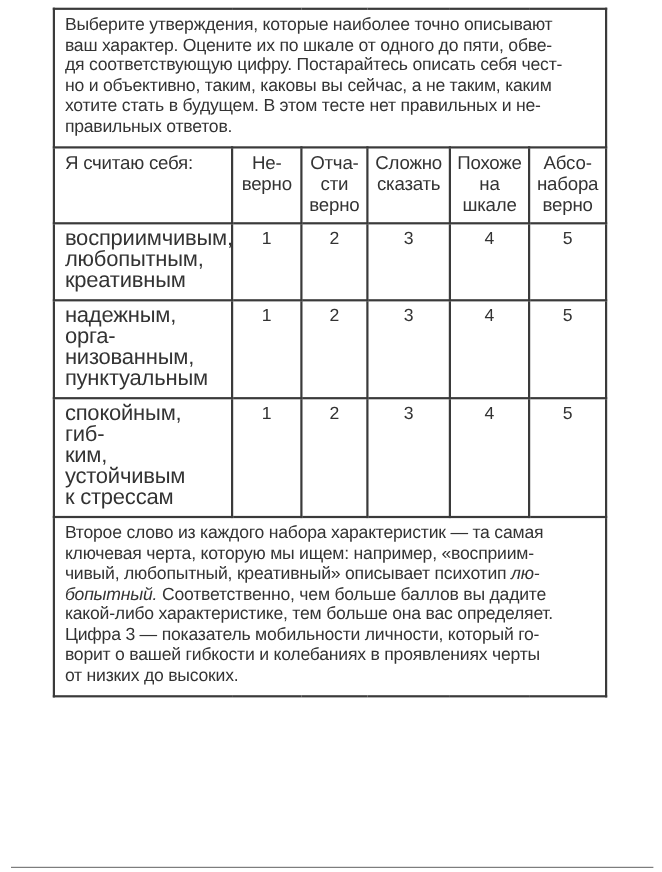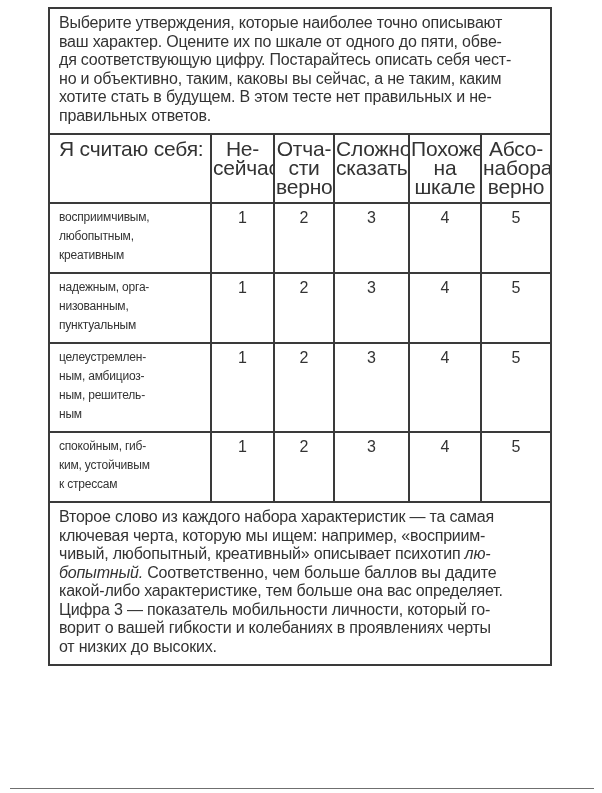--- a/index.html
+++ b/index.html
@@ -39,32 +39,32 @@
     padding: 5px 10px 8px 9px;
     font-size: 16px;
     line-height: 18.5px;
     letter-spacing: -0.2px;
     white-space: pre-line;
     text-align: left;
   }
   .head {
     text-align: center;
     padding: 4px 1px 6px;
-    font-size: 21px;
+    font-size: 17px;
     line-height: 19px;
     letter-spacing: -0.2px;
     white-space: pre-line;
   }
   th.label-head {
     text-align: left;
     padding: 4px 4px 6px 9px;
   }
   .label {
     padding: 4px 4px 7px 9px;
-    font-size: 12px;
+    font-size: 20px;
     line-height: 19px;
     letter-spacing: -0.2px;
     white-space: pre-line;
   }
   .num {
     text-align: center;
     padding: 4px 0 6px;
     font-size: 16px;
     line-height: 19px;
   }
@@ -97,21 +97,21 @@
         <td colspan="6" class="para">Выберите утверждения, которые наиболее точно описывают
 ваш характер. Оцените их по шкале от одного до пяти, обве-
 дя соответствующую цифру. Постарайтесь описать себя чест-
 но и объективно, таким, каковы вы сейчас, а не таким, каким
 хотите стать в будущем. В этом тесте нет правильных и не-
 правильных ответов.</td>
       </tr>
       <tr>
         <th class="head label-head">Я считаю себя:</th>
         <th class="head">Не-
-сейчас</th>
+верно</th>
         <th class="head">Отча-
 сти
 верно</th>
         <th class="head">Сложно
 сказать</th>
         <th class="head">Похоже
 на
 шкале</th>
         <th class="head">Абсо-
 набора
@@ -131,31 +131,20 @@
         <td class="label">надежным, орга-
 низованным,
 пунктуальным</td>
         <td class="num">1</td>
         <td class="num">2</td>
         <td class="num">3</td>
         <td class="num">4</td>
         <td class="num">5</td>
       </tr>
       <tr>
-        <td class="label">целеустремлен-
-ным, амбициоз-
-ным, решитель-
-ным</td>
-        <td class="num">1</td>
-        <td class="num">2</td>
-        <td class="num">3</td>
-        <td class="num">4</td>
-        <td class="num">5</td>
-      </tr>
-      <tr>
         <td class="label">спокойным, гиб-
 ким, устойчивым
 к стрессам</td>
         <td class="num">1</td>
         <td class="num">2</td>
         <td class="num">3</td>
         <td class="num">4</td>
         <td class="num">5</td>
       </tr>
       <tr>

